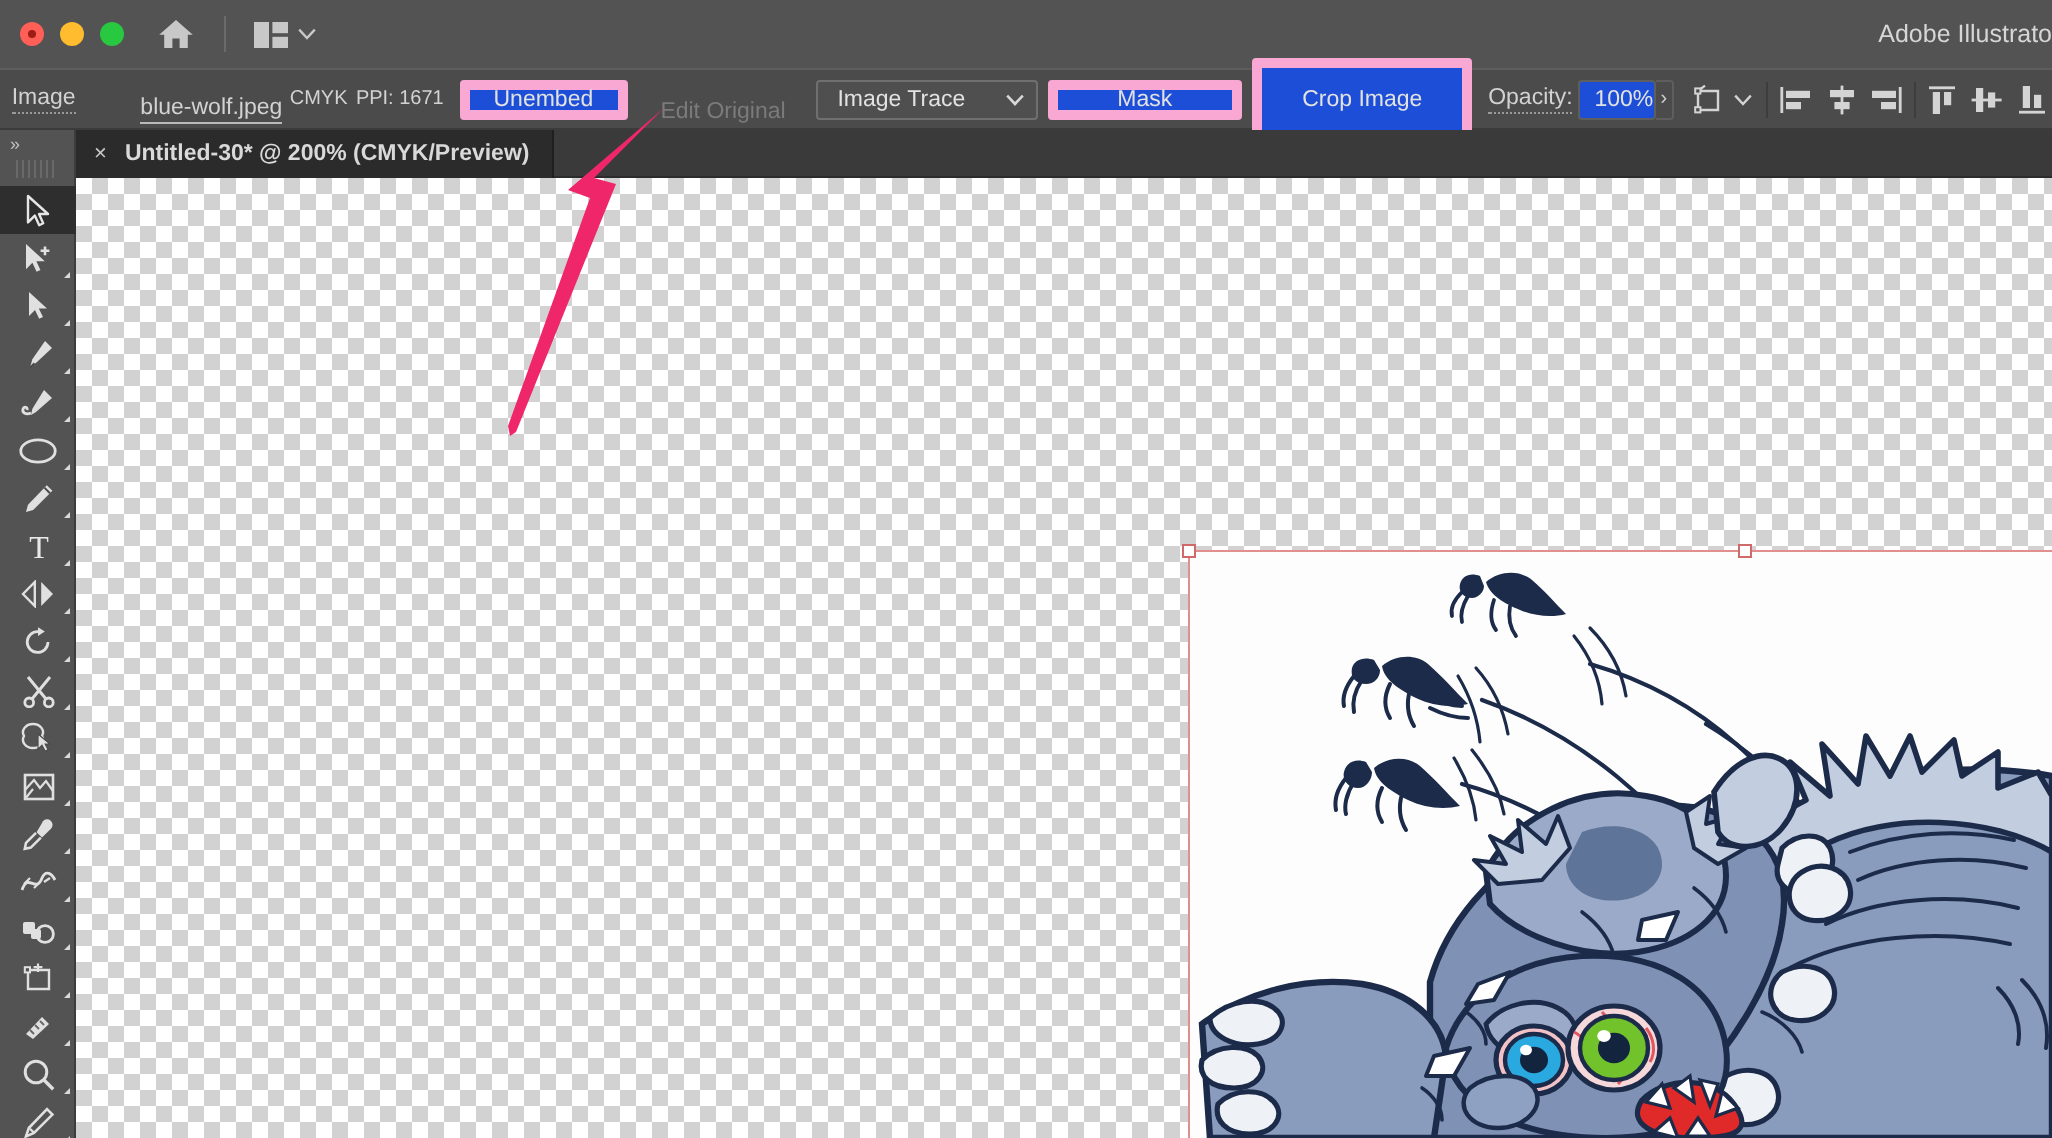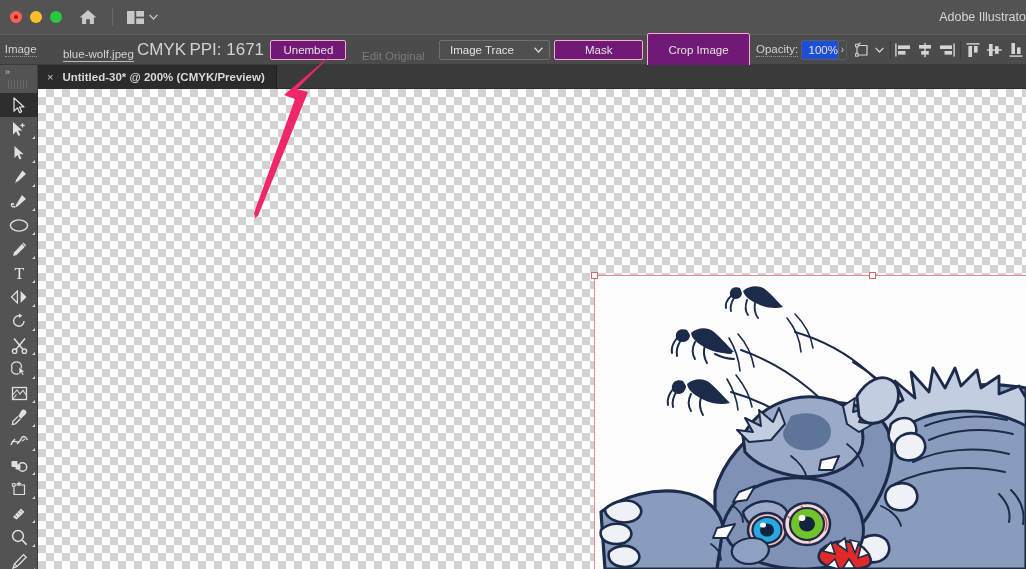--- a/index.html
+++ b/index.html
@@ -44,24 +44,24 @@
     display:flex; align-items:center;
   }
   .cb-label {
     color:#d2d2d2; font-size:11.5px; border-bottom:1px dotted #9a9a9a;
     line-height:13px; white-space:nowrap; cursor:default;
   }
   .cb-link {
     color:#d2d2d2; font-size:11.5px; border-bottom:1px solid #b9b9b9;
     line-height:13px; white-space:nowrap;margin-top:11px;
   }
-  .cb-text { color:#d2d2d2; font-size:17px; white-space:nowrap; }
+  .cb-text { color:#d2d2d2; font-size:10px; white-space:nowrap; }
   .cb-btn {
-    height:20px; border:1px solid #f9a8d4; border-radius:2px;
-    background:#701a75; color:#e2e2e2; font-size:11.5px;
+    height:20px; border:5px solid #f9a8d4; border-radius:2px;
+    background:#1d4ed8; color:#e2e2e2; font-size:11.5px;
     display:flex; align-items:center; justify-content:center;
     padding:0 12px; white-space:nowrap;
     font-family:"Liberation Sans", sans-serif;
   }
   .cb-btn.disabled { color:#7b7b7b; border-color:#5a5a5a; }
   .cb-btn.plain { border:none; background:transparent;margin-top:12px; }
   .cb-combo {
     height:20px; border:1px solid #6f6f6f; border-radius:2px; background:#4f4f4f;
     display:flex; align-items:center; padding:0 6px 0 10px; gap:20px;
   }

